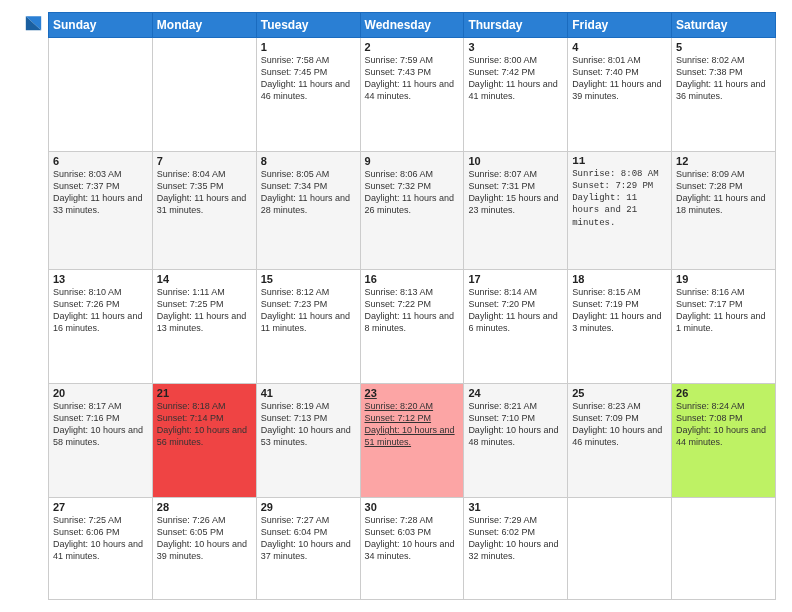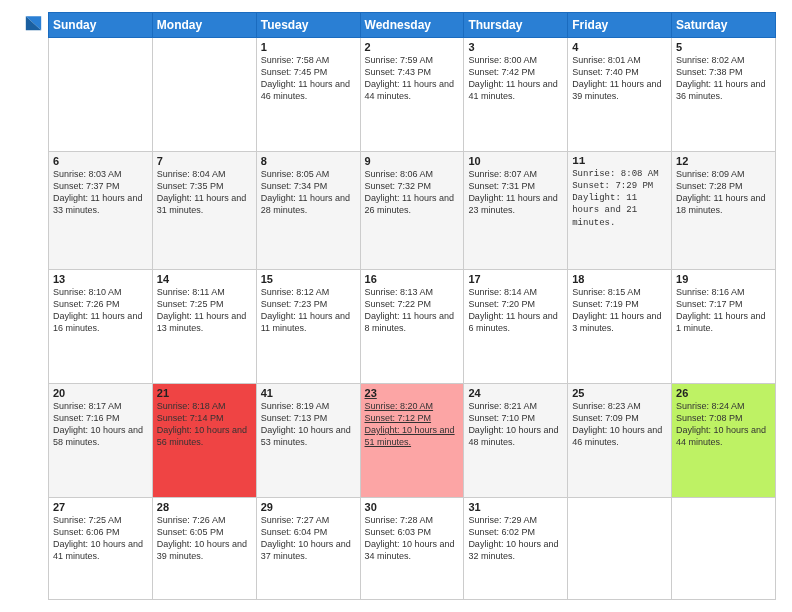--- a/index.html
+++ b/index.html
@@ -189,21 +189,21 @@
           <td style="background: rgb(245, 245, 245);">
             <span class="day-num">9</span>
             <div class="cell-text">Sunrise: 8:06 AM</div>
             <div class="cell-text">Sunset: 7:32 PM</div>
             <div class="cell-text">Daylight: 11 hours and 26 minutes.</div>
           </td>
           <td style="background: rgb(245, 245, 245);">
             <span class="day-num">10</span>
             <div class="cell-text">Sunrise: 8:07 AM</div>
             <div class="cell-text">Sunset: 7:31 PM</div>
-            <div class="cell-text">Daylight: 11 hours and 23 minutes.</div>
+            <div class="cell-text">Daylight: 15 hours and 23 minutes.</div>
           </td>
           <td style="background: rgb(245, 245, 245); font-family: Liberation Mono, monospace;">
             <span class="day-num">11</span>
             <div class="cell-text">Sunrise: 8:08 AM</div>
             <div class="cell-text">Sunset: 7:29 PM</div>
             <div class="cell-text">Daylight: 11 hours and 21 minutes.</div>
           </td>
           <td style="background: rgb(245, 245, 245);">
             <span class="day-num">12</span>
             <div class="cell-text">Sunrise: 8:09 AM</div>
@@ -213,21 +213,21 @@
         </tr>
         <tr>
           <td>
             <span class="day-num">13</span>
             <div class="cell-text">Sunrise: 8:10 AM</div>
             <div class="cell-text">Sunset: 7:26 PM</div>
             <div class="cell-text">Daylight: 11 hours and 16 minutes.</div>
           </td>
           <td>
             <span class="day-num">14</span>
-            <div class="cell-text">Sunrise: 8:11 AM</div>
+            <div class="cell-text">Sunrise: 1:11 AM</div>
             <div class="cell-text">Sunset: 7:25 PM</div>
             <div class="cell-text">Daylight: 11 hours and 13 minutes.</div>
           </td>
           <td>
             <span class="day-num">15</span>
             <div class="cell-text">Sunrise: 8:12 AM</div>
             <div class="cell-text">Sunset: 7:23 PM</div>
             <div class="cell-text">Daylight: 11 hours and 11 minutes.</div>
           </td>
           <td>

